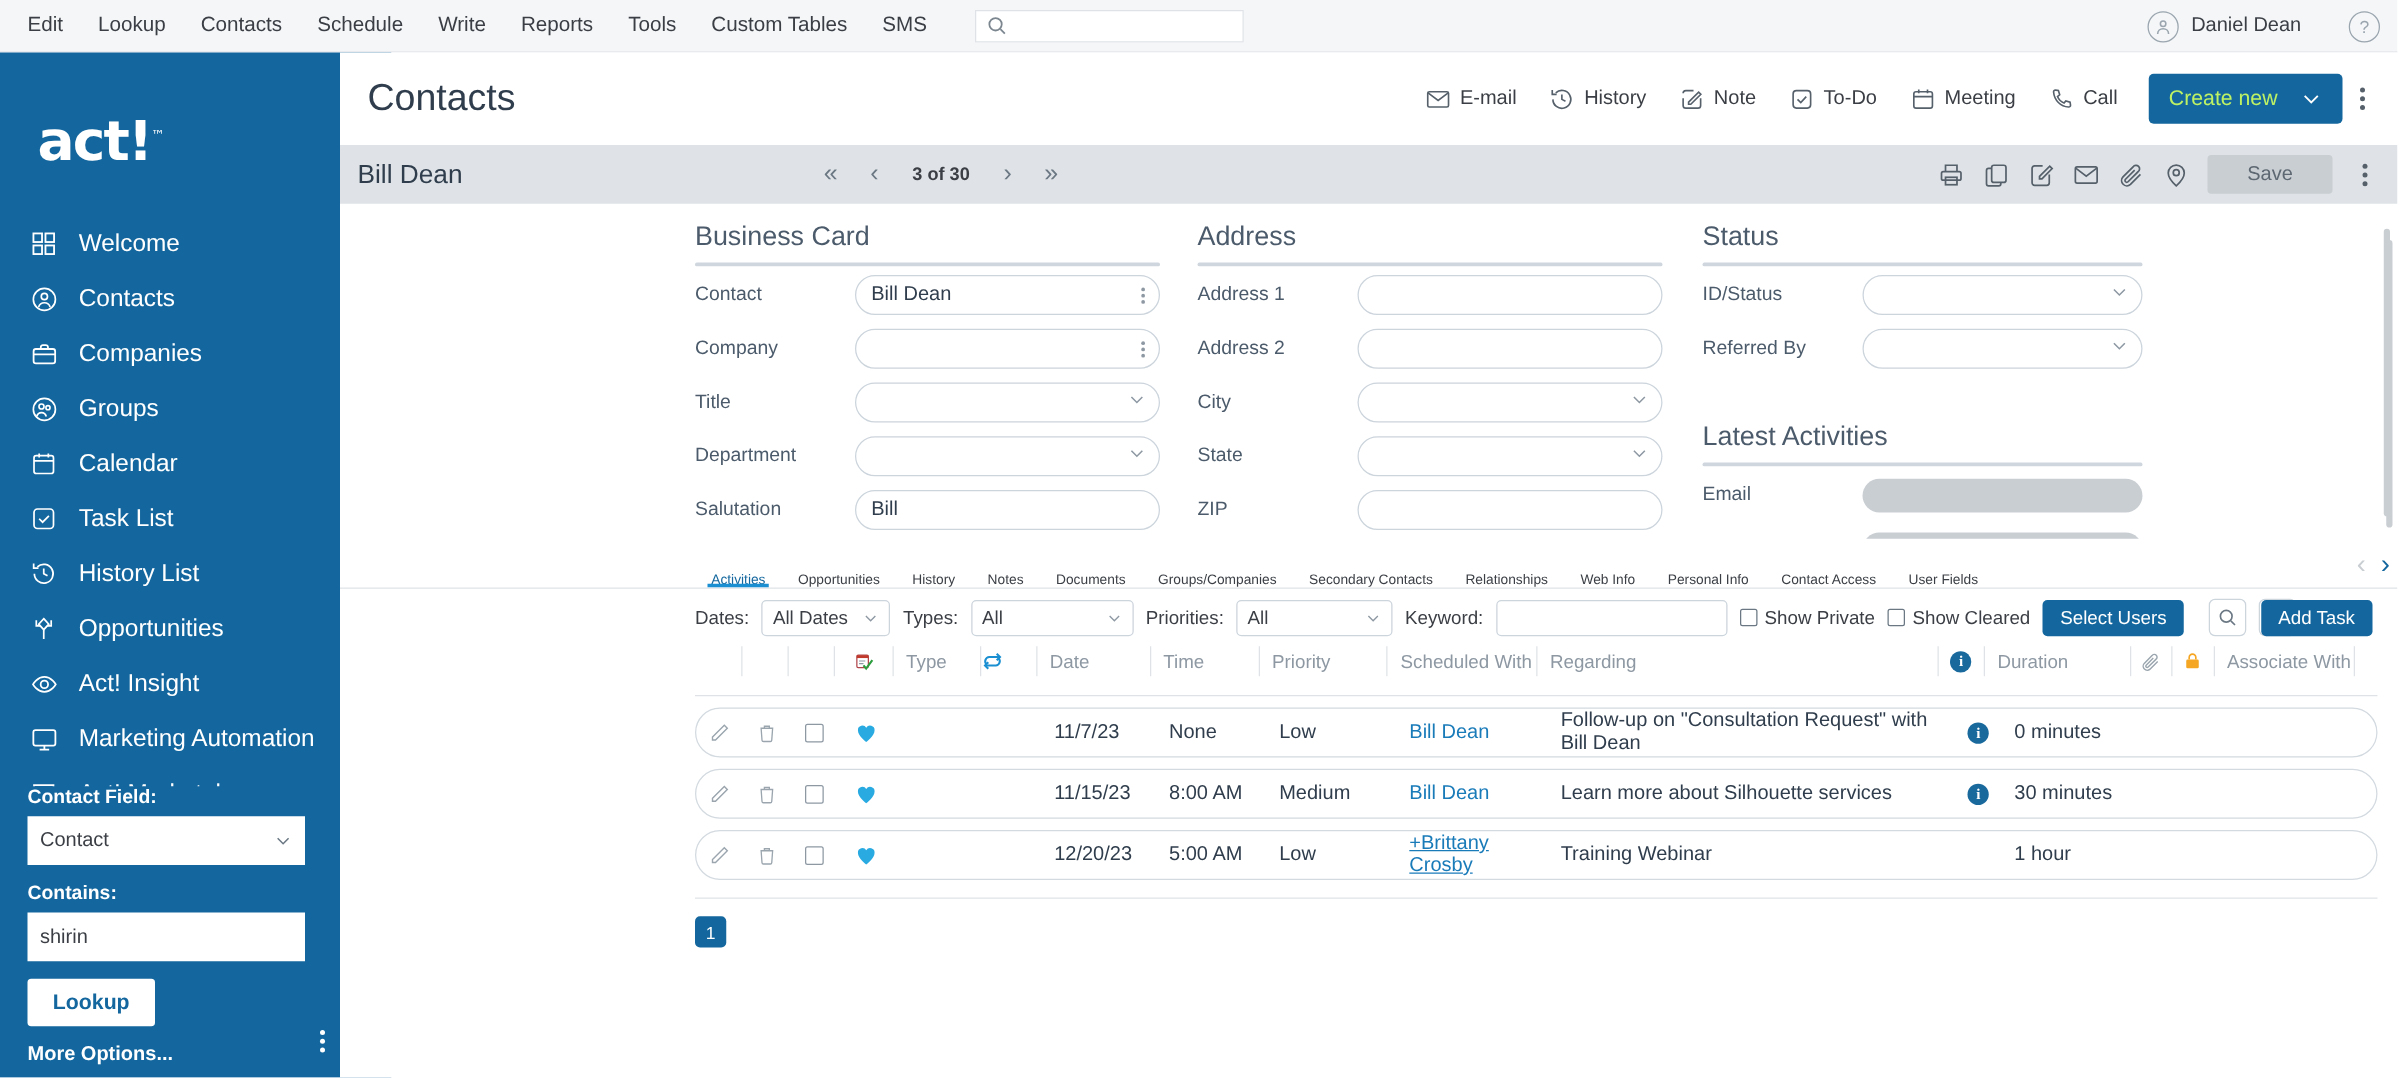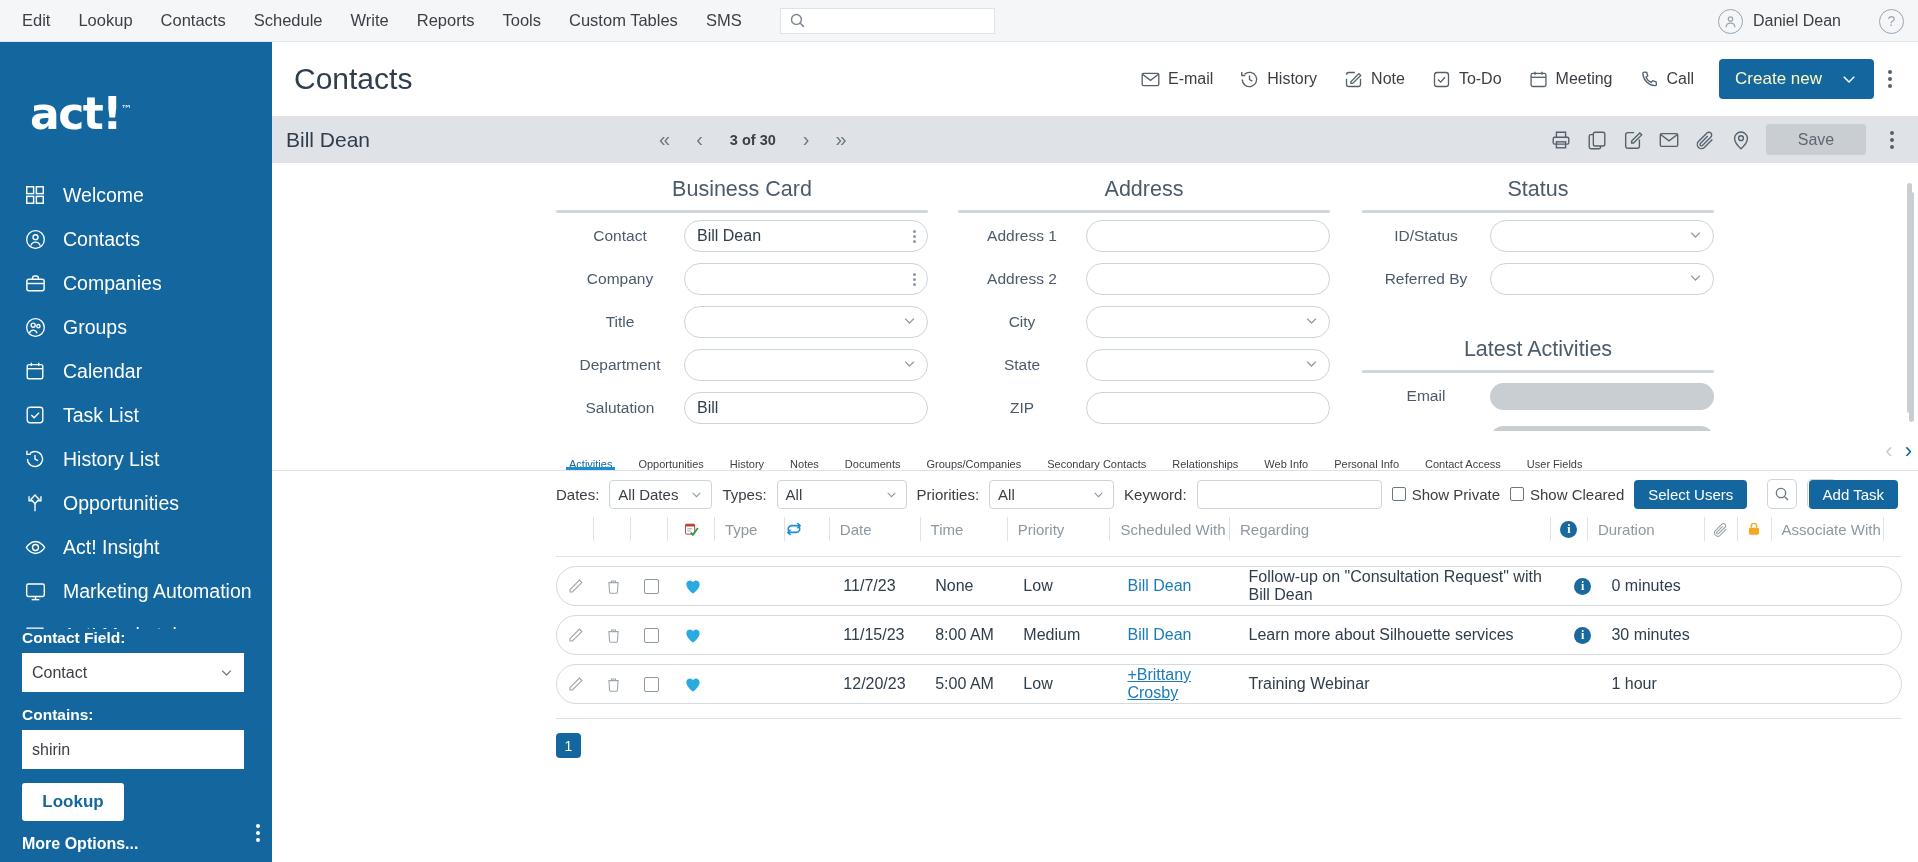--- a/index.html
+++ b/index.html
@@ -109,21 +109,21 @@
   .head-actions {
     position: absolute; right: 16px; top: 0; height: 74px;
     display: flex; align-items: center; gap: 4px;
   }
   .ha-btn {
     display: flex; align-items: center; gap: 7px; padding: 7px 11px;
     font-size: 16px; color: #3b3f45; cursor: pointer; border-radius: 3px;
     white-space: nowrap;
   }
   .create-new {
-    background: #14679e; color: #fef9c3; border-radius: 4px;
+    background: #14679e; color: #bef264; border-radius: 4px;
     padding: 10px 16px; font-size: 17px; display: flex; align-items: center;
     gap: 18px; cursor: pointer; margin-left: 10px;
   }
   .kebab { padding: 0 10px; cursor: pointer; display: flex; flex-direction: column; gap: 3px; align-items: center; }
   .kebab i { width: 4px; height: 4px; background: #55606b; border-radius: 50%; display: block; }
 
   
   .record-bar {
     height: 47px; background: #dfe3e7; display: flex; align-items: center;
     padding-left: 14px; position: relative;
@@ -144,21 +144,21 @@
     display: flex; align-items: center; gap: 14px;
   }
   .rec-ico { cursor: pointer; color: #55606b; display: flex; align-items: center; }
   .save-btn {
     width: 100px; height: 31px; background: #c9ced3; color: #5d6872;
     border: none; border-radius: 3px; font-size: 16px; cursor: pointer;
     font-family: "Liberation Sans", sans-serif;
   }
 
   
-  .form-area { position: relative; height: 268px; padding: 14px 0 0 0; overflow: hidden; text-align: center; }
+  .form-area { position: relative; height: 268px; padding: 14px 0 0 0; overflow: hidden; }
   .col { position: absolute; top: 14px; }
   .col-bc { left: 284px; width: 372px; }
   .col-addr { left: 686px; width: 372px; }
   .col-status { left: 1090px; width: 352px; }
   .sec-title { font-size: 21.5px; color: #4c5b6b; font-weight: normal; }
   .sec-rule { height: 3px; background: #cfd6dd; margin-top: 8px; border-radius: 2px; }
   .frow { display: flex; align-items: center; height: 40px; margin-top: 3px; }
   .flabel { font-size: 15.5px; color: #4c5b6b; width: 128px; flex: 0 0 128px; }
   .fctrl {
     flex: 1; height: 32px; border: 1px solid #ccd4dc; border-radius: 16px;

